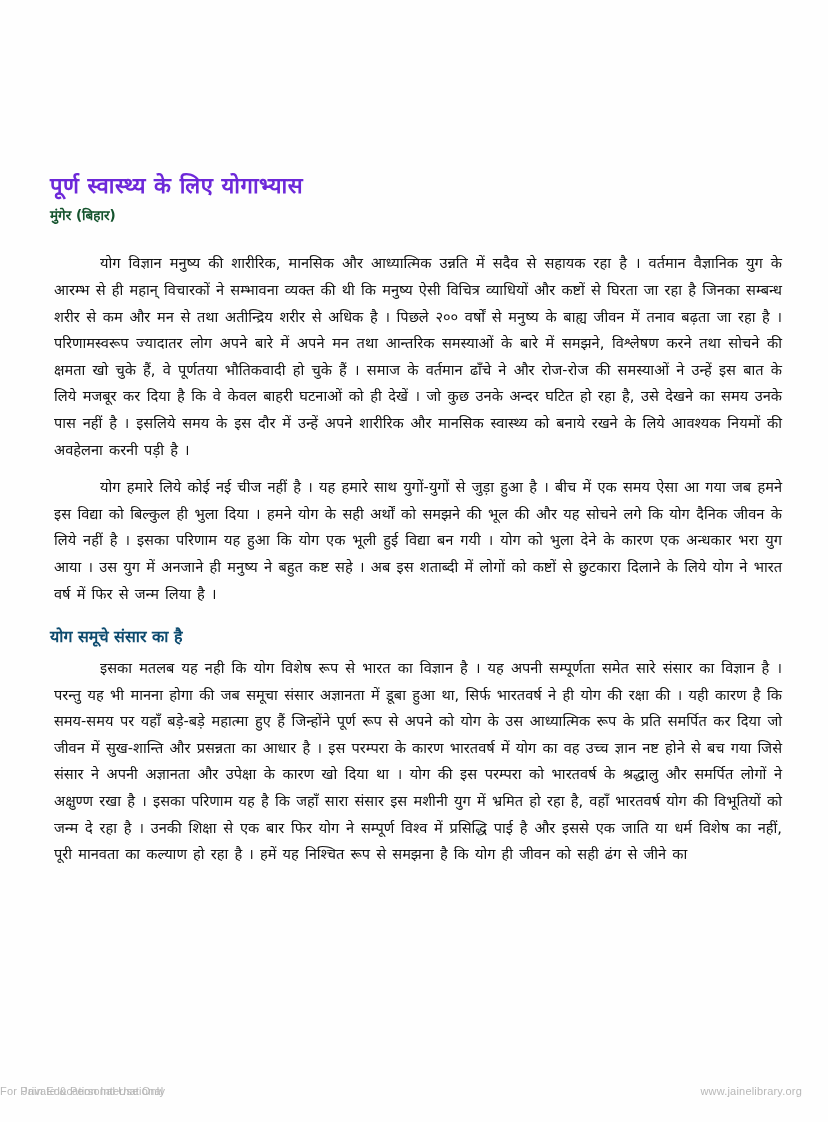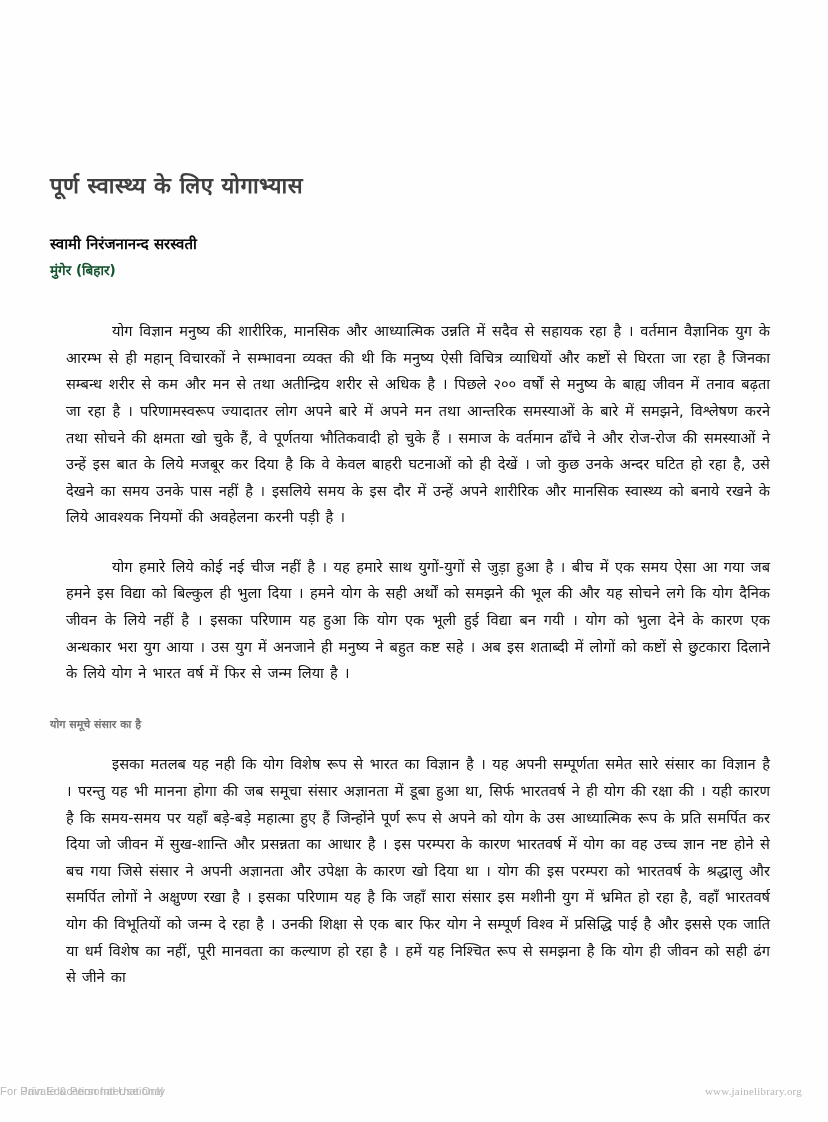--- a/index.html
+++ b/index.html
@@ -30,21 +30,21 @@
     width: 736px;
   }
 
   .doc-title {
     font-size: 22px;
     font-weight: 700;
     letter-spacing: 0.5px;
     margin: 0;
     padding-top: 172px;
     line-height: 1.25;
-    color: #404040;
+    color: #6d28d9;
   }
 
   .byline {
     margin: 0;
     padding-top: 34px;
     font-size: 15px;
     font-weight: 700;
     line-height: 1.45;
     color: #0b0b0b;
   }
@@ -52,21 +52,21 @@
   .byline-place {
     margin: 0;
     padding-top: 6px;
     font-size: 13.5px;
     font-weight: 700;
     line-height: 1.4;
     color: #14532d;
   }
 
   .body-block {
-    margin: 16px;
+    margin: 4px;
     font-size: 14.6px;
     line-height: 26.6px;
     text-align: justify;
     text-justify: inter-word;
     color: #121212;
     word-spacing: 1.5px;
   }
 
   .body-block.first {
     padding-top: 22px;
@@ -77,24 +77,24 @@
   }
 
   .body-block + .body-block {
     padding-top: 7px;
   }
 
   .section-heading {
     margin: 0;
     padding-top: 14px;
     padding-bottom: 2px;
-    font-size: 11px;
+    font-size: 16px;
     font-weight: 700;
     line-height: 1.5;
-    color: #737373;
+    color: #0c4a6e;
   }
 
   .footer {
     position: absolute;
     left: 0;
     right: 4px;
     bottom: 22px;
     height: 18px;
     display: flex;
     align-items: center;
@@ -109,33 +109,31 @@
   }
   .footer-center {
     position: absolute;
     left: 0;
     right: 0;
     text-align: left;
   }
   .footer-right {
     position: absolute;
     right: 22px;
-    font-family: Liberation Serif, serif;
   }
 </style>
 </head>
 <body>
 
 <div class="page">
 
   <div class="content">
 
     <h1 class="doc-title">पूर्ण स्वास्थ्य के लिए योगाभ्यास</h1>
 
-    <p class="byline">स्वामी निरंजनानन्द सरस्वती</p>
 
     <p class="byline-place">मुंगेर (बिहार)</p>
 
     <p class="body-block first indented">योग विज्ञान मनुष्य की शारीरिक, मानसिक और आध्यात्मिक उन्नति में सदैव से सहायक रहा है । वर्तमान वैज्ञानिक युग के आरम्भ से ही महान् विचारकों ने सम्भावना व्यक्त की थी कि मनुष्य ऐसी विचित्र व्याधियों और कष्टों से घिरता जा रहा है जिनका सम्बन्ध शरीर से कम और मन से तथा अतीन्द्रिय शरीर से अधिक है । पिछले २०० वर्षों से मनुष्य के बाह्य जीवन में तनाव बढ़ता जा रहा है । परिणामस्वरूप ज्यादातर लोग अपने बारे में अपने मन तथा आन्तरिक समस्याओं के बारे में समझने, विश्लेषण करने तथा सोचने की क्षमता खो चुके हैं, वे पूर्णतया भौतिकवादी हो चुके हैं । समाज के वर्तमान ढाँचे ने और रोज-रोज की समस्याओं ने उन्हें इस बात के लिये मजबूर कर दिया है कि वे केवल बाहरी घटनाओं को ही देखें । जो कुछ उनके अन्दर घटित हो रहा है, उसे देखने का समय उनके पास नहीं है । इसलिये समय के इस दौर में उन्हें अपने शारीरिक और मानसिक स्वास्थ्य को बनाये रखने के लिये आवश्यक नियमों की अवहेलना करनी पड़ी है ।</p>
 
 
     <p class="body-block indented">योग हमारे लिये कोई नई चीज नहीं है । यह हमारे साथ युगों-युगों से जुड़ा हुआ है । बीच में एक समय ऐसा आ गया जब हमने इस विद्या को बिल्कुल ही भुला दिया । हमने योग के सही अर्थों को समझने की भूल की और यह सोचने लगे कि योग दैनिक जीवन के लिये नहीं है । इसका परिणाम यह हुआ कि योग एक भूली हुई विद्या बन गयी । योग को भुला देने के कारण एक अन्धकार भरा युग आया । उस युग में अनजाने ही मनुष्य ने बहुत कष्ट सहे । अब इस शताब्दी में लोगों को कष्टों से छुटकारा दिलाने के लिये योग ने भारत वर्ष में फिर से जन्म लिया है ।</p>
 
     <h2 class="section-heading">योग समूचे संसार का है</h2>
 

